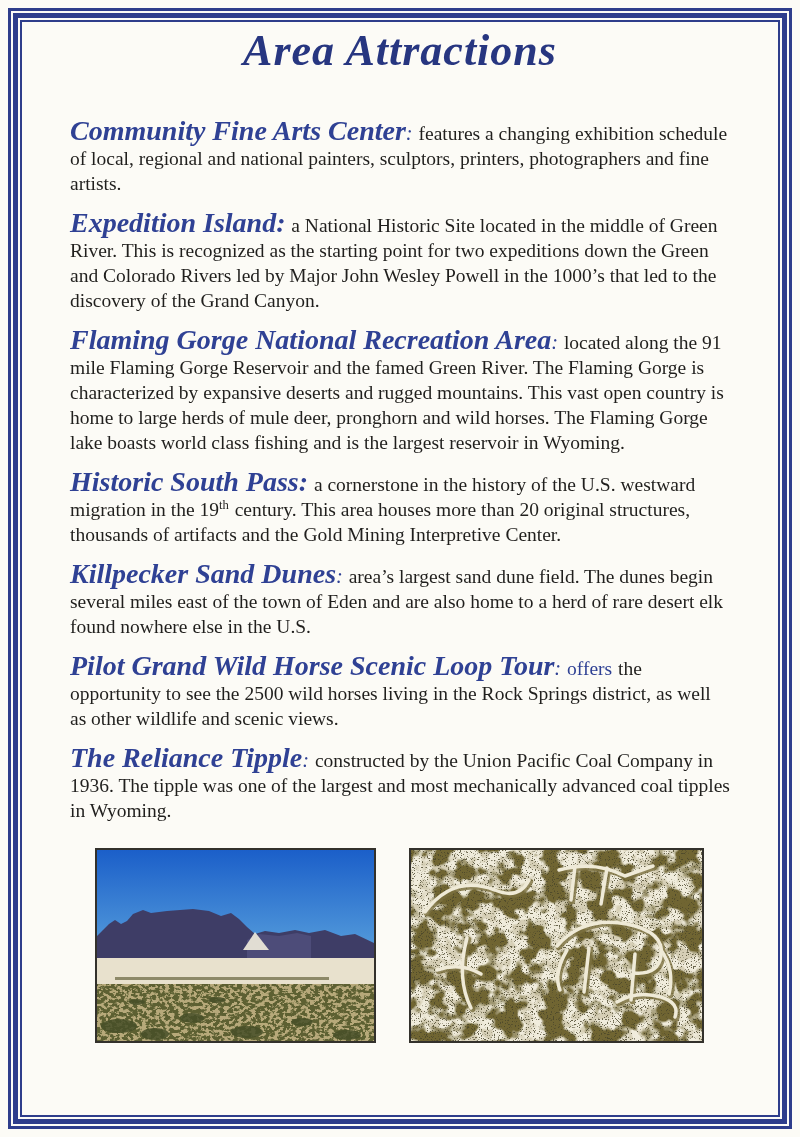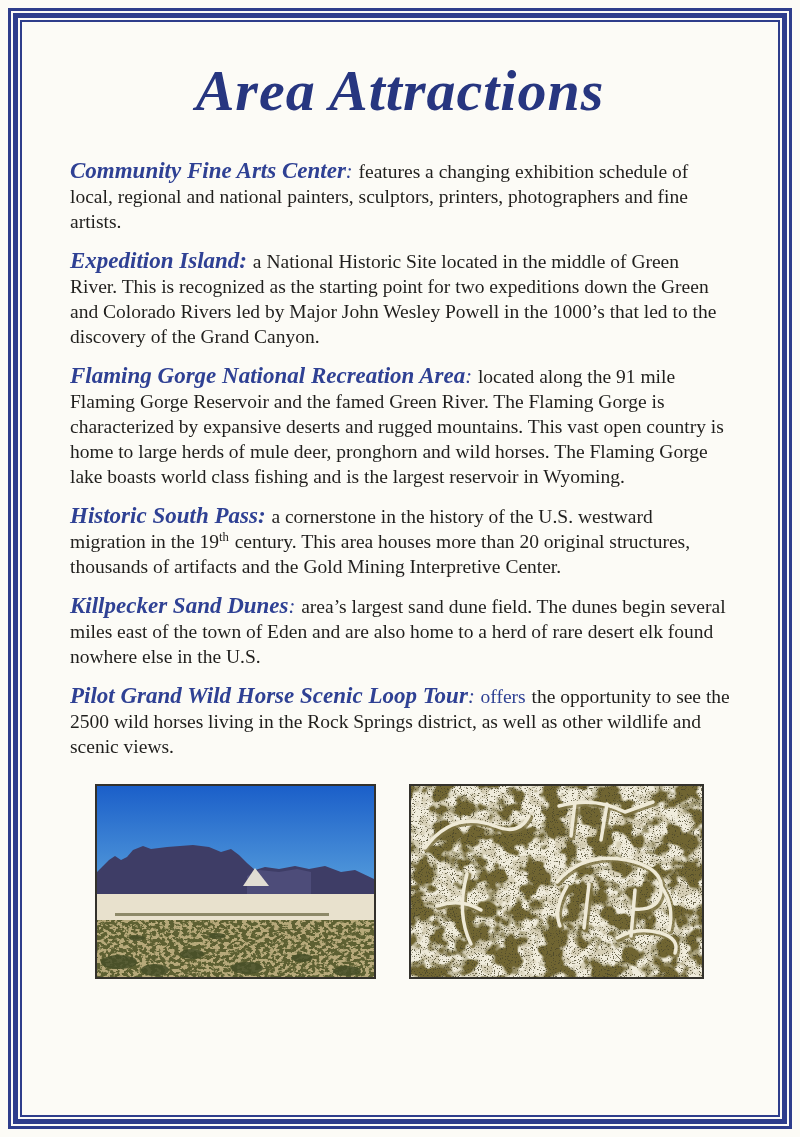--- a/index.html
+++ b/index.html
@@ -14,33 +14,33 @@
   
   .frame{position:absolute;pointer-events:none;}
   .frame.outer{inset:8px;border:3px solid var(--border-blue,#2e3d8b);}
   .frame.mid{inset:13px;border:5px solid var(--border-blue,#2e3d8b);}
   .frame.inner{inset:20px;border:2px solid var(--border-blue,#2e3d8b);}
 
   .content{position:relative;padding:0 70px;}
 
   .title{
     margin:0 0 38px;
-    padding-top:62px;
+    padding-top:22px;
     text-align:center;
-    font-size:58px;line-height:58px;
+    font-size:44px;line-height:58px;
     font-weight:bold;font-style:italic;
     color:var(--title-blue,#273680);
     letter-spacing:1px;
   }
 
   .sec{margin:0 0 14px;font-size:19.5px;line-height:25px;}
   .h{
     color:var(--heading-blue,#2f4194);
     font-weight:bold;font-style:italic;
-    font-size:23px;
+    font-size:28px;
   }
   .h-colon{
     color:var(--heading-blue,#2f4194);
     font-style:italic;font-size:20.5px;
   }
   .lead-blue{color:var(--heading-blue,#2f4194);}
   .gap{margin-left:0.30em;margin-top:40px;}
   .sup{font-size:0.65em;vertical-align:super;line-height:0;}
 
   .photos{
@@ -73,20 +73,21 @@
 
     <p class="sec"><span class="h">Flaming Gorge National Recreation Area</span><span class="h-colon">:</span><span class="gap">located along the 91 mile Flaming Gorge Reservoir and the famed Green River. The Flaming Gorge is characterized by expansive deserts and rugged mountains. This vast open country is home to large herds of mule deer, pronghorn and wild horses. The Flaming Gorge lake boasts world class fishing and is the largest reservoir in Wyoming.</span></p>
 
     <p class="sec"><span class="h">Historic South Pass:</span><span class="gap">a cornerstone in the history of the U.S. westward migration in the 19</span><sup class="sup">th</sup><span class="gap">century. This area houses more than 20 original structures, thousands of artifacts and the Gold Mining Interpretive Center.</span></p>
 
     <p class="sec"><span class="h">Killpecker Sand Dunes</span><span class="h-colon">:</span><span class="gap">area’s largest sand dune field. The dunes begin several miles east of the town of Eden and are also home to a herd of rare desert elk found nowhere else in the U.S.</span></p>
 
     <p class="sec"><span class="h">Pilot Grand Wild Horse Scenic Loop Tour</span><span class="h-colon">:</span><span class="lead-blue gap">offers</span><span class="gap">the opportunity to see the 2500 wild horses living in the Rock Springs district, as well as other wildlife and scenic views.</span></p>
 
 
+    <p class="sec"><span class="h">The Reliance Tipple</span><span class="h-colon">:</span><span class="gap">constructed by the Union Pacific Coal Company in 1936. The tipple was one of the largest and most mechanically advanced coal tipples in Wyoming.</span></p>
 
     <div class="photos">
 
       <div class="photo">
         <svg width="277" height="191" viewBox="0 0 277 191">
           <defs>
             <linearGradient id="skyG" x1="0" y1="0" x2="0" y2="1">
               <stop offset="0" stop-color="#1b5fc9"></stop>
               <stop offset="1" stop-color="#5ea6de"></stop>
             </linearGradient>

